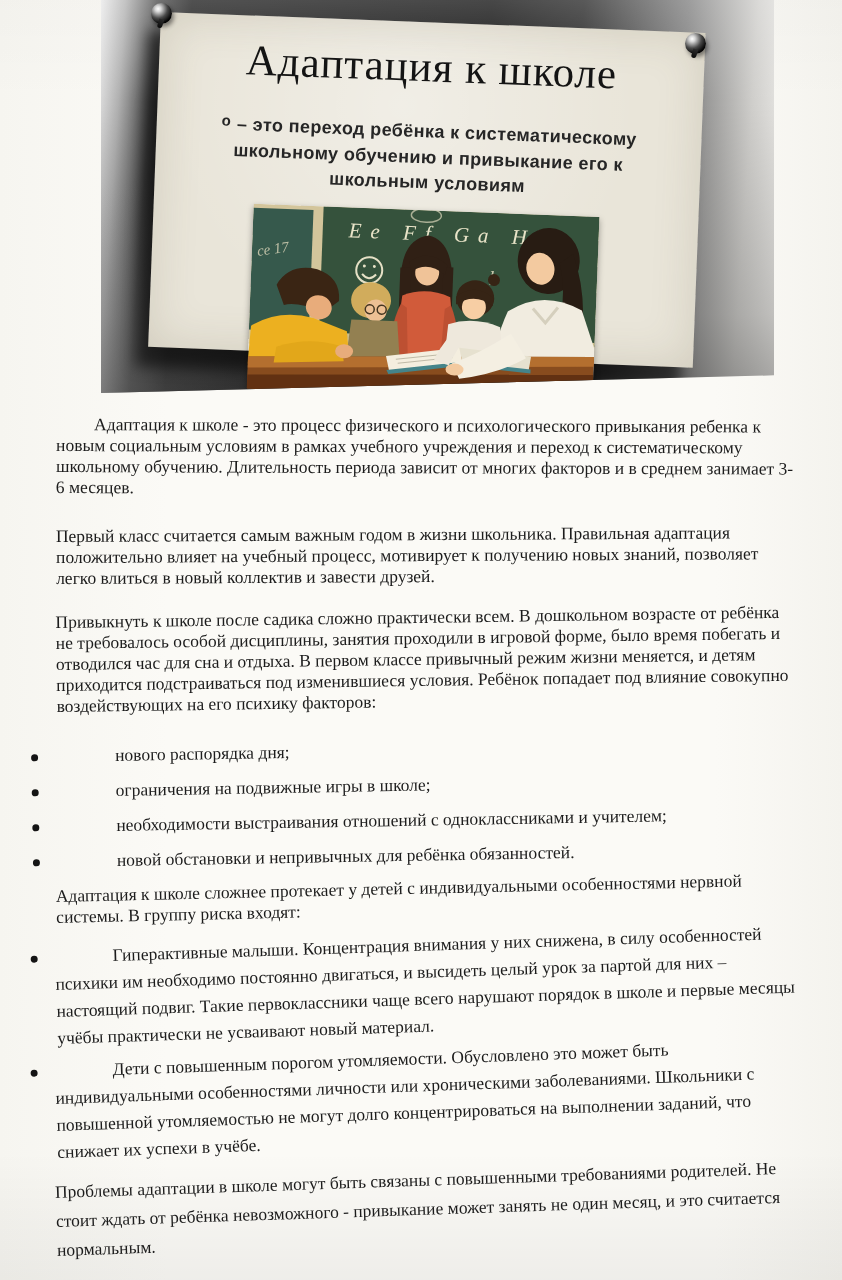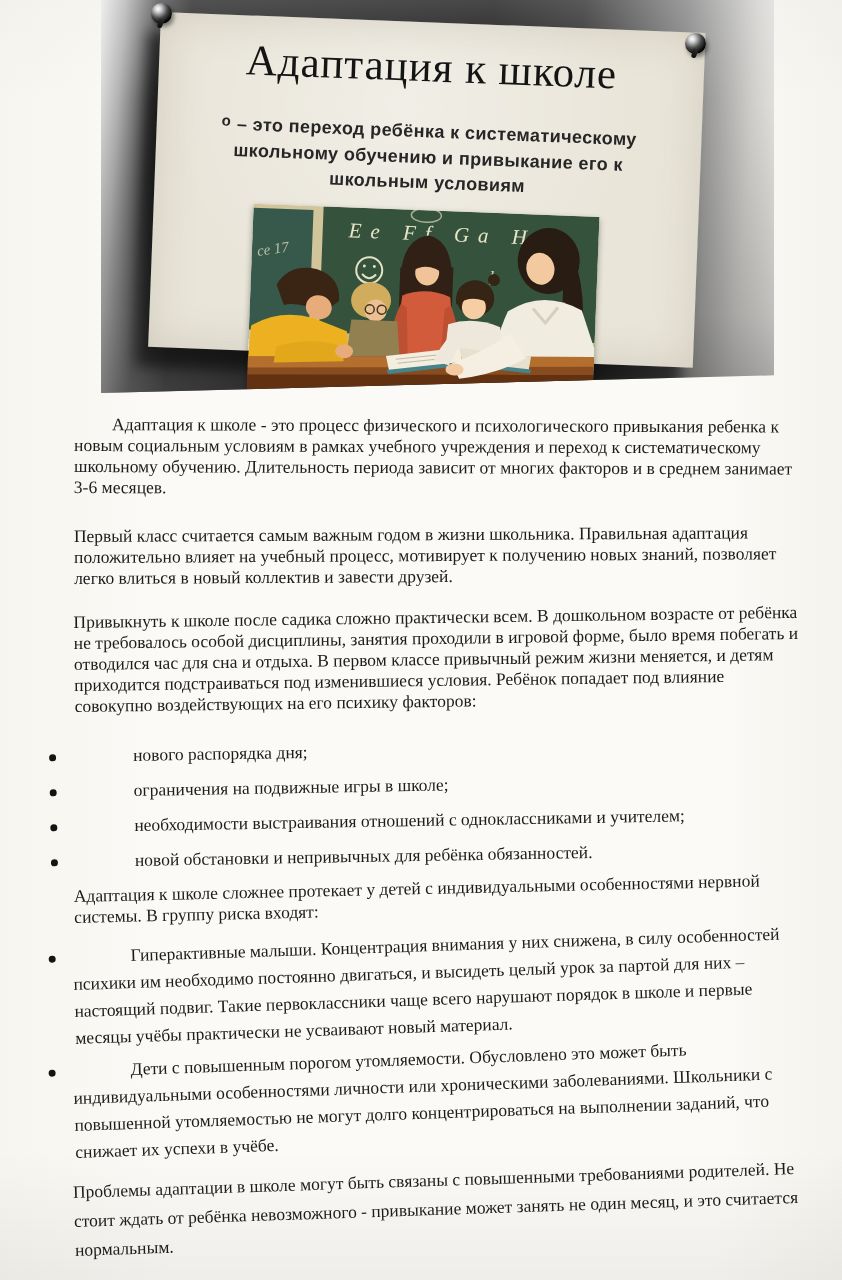--- a/index.html
+++ b/index.html
@@ -53,21 +53,21 @@
     font-family:"Liberation Sans", sans-serif; font-weight:bold;
     font-size:18px; line-height:1.42; letter-spacing:0.4px; color:#262626;
   }
   .slide-subtitle .sub-bullet { vertical-align:4px; font-size:15px; margin-right:6px; }
   .slide-photo-wrap { width:346px; height:185px; margin:14px auto 0; box-shadow:0 3px 6px rgba(0,0,0,0.35); }
   .slide-photo-wrap svg { display:block; filter:saturate(1.08) contrast(1.04); }
 
   
   .doc {
     position:absolute; left:0; top:404px; width:842px;
-    padding:0 42px 0 74px; font-size:17.5px; line-height:21px;
+    padding:0 42px 0 56px; font-size:17.5px; line-height:21px;
   }
   .doc p, .doc ul { transform-origin:0 50%; }
   .p1 { margin-top:10px; text-indent:38px; transform:rotate(0.2deg); }
   .p2 { margin-top:28px; transform:rotate(-0.3deg); }
   .p3 { margin-top:23px; transform:rotate(-0.8deg); }
   ul.factors { margin-top:29px; list-style:none; transform:rotate(-1deg); }
   ul.factors li { position:relative; padding-left:60px; margin-bottom:14px; }
   ul.factors li::before {
     content:""; position:absolute; left:-24px; top:8px; width:7px; height:7px;
     border-radius:50%; background:#141414;

